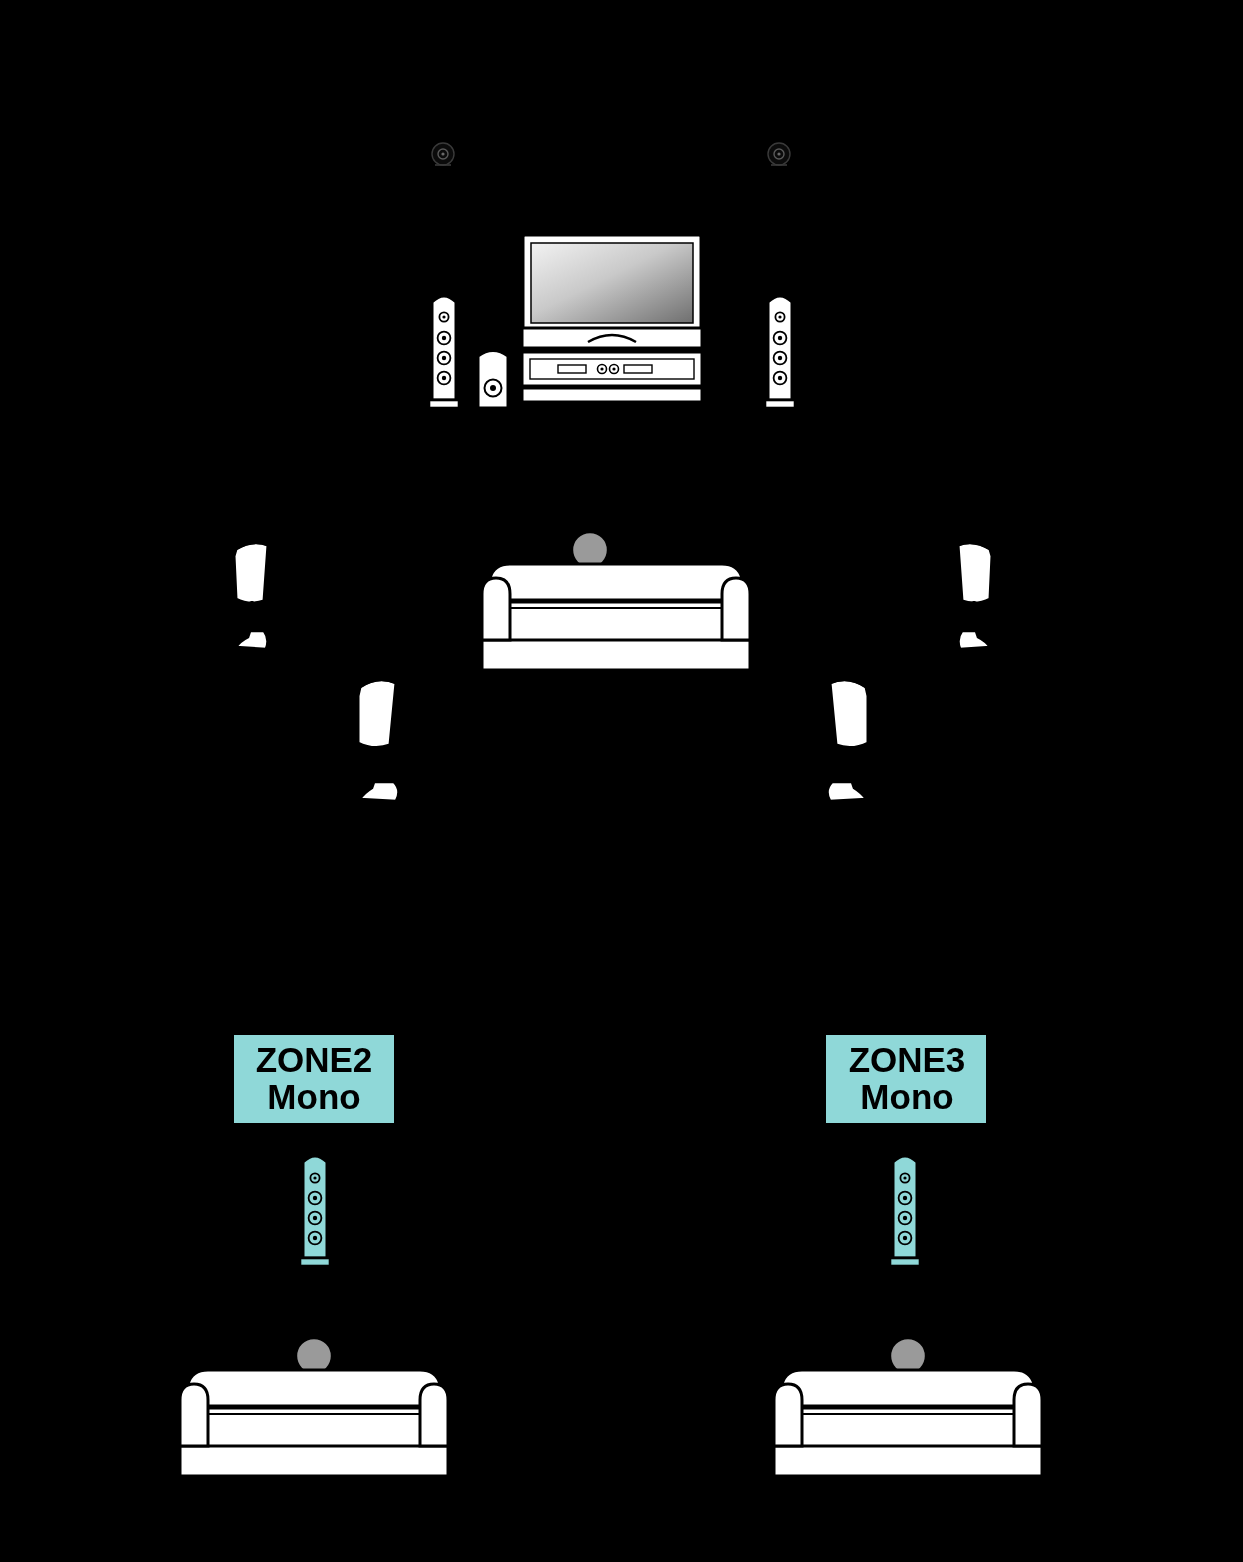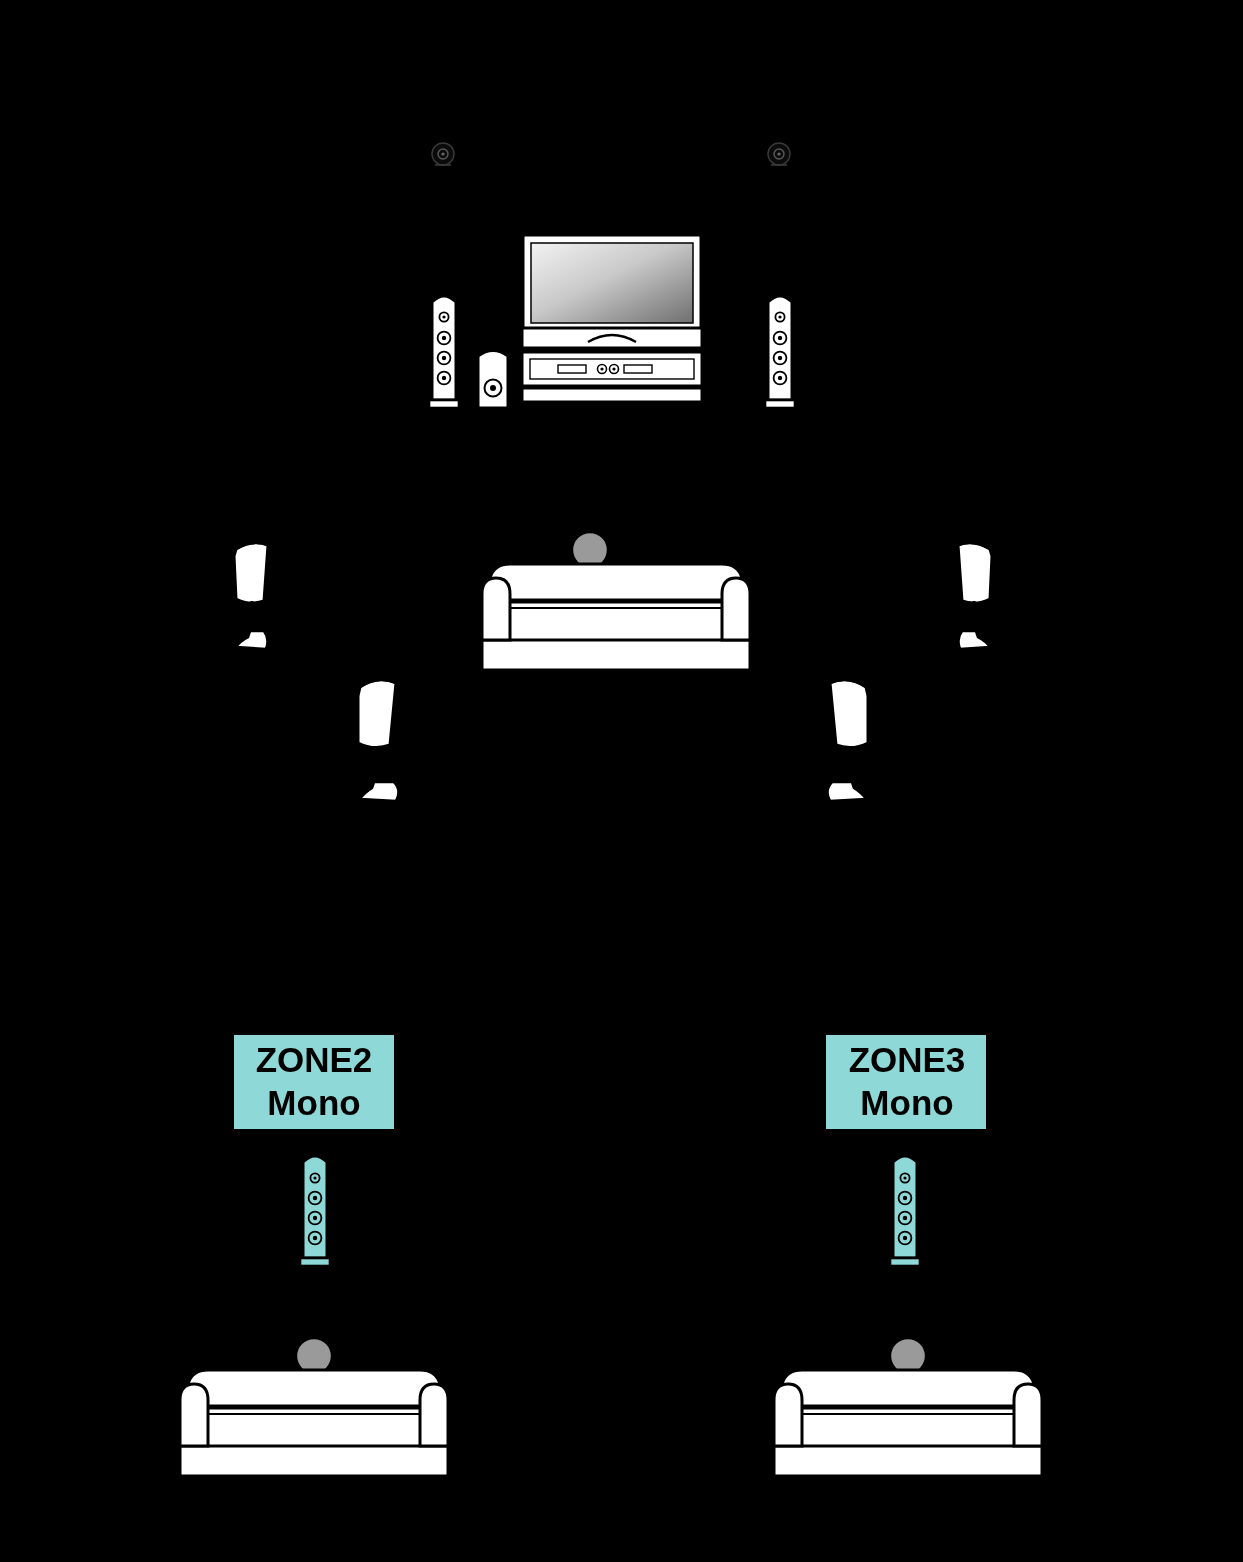--- a/index.html
+++ b/index.html
@@ -30,21 +30,20 @@
     text-align: center;
     line-height: 1.06;
     font-size: 35px;
     padding: 6px 10px 8px 10px;
     box-sizing: border-box;
     letter-spacing: 0px;
   }
   .zone-label .l2 {
     display: block;
     font-size: 35px;
-    margin-top: 6px;
   }
   
   .svgwrap { position: absolute; }
   .svgwrap svg { display: block; }
 </style>
 </head>
 <body>
 
 <div class="stage">
 

